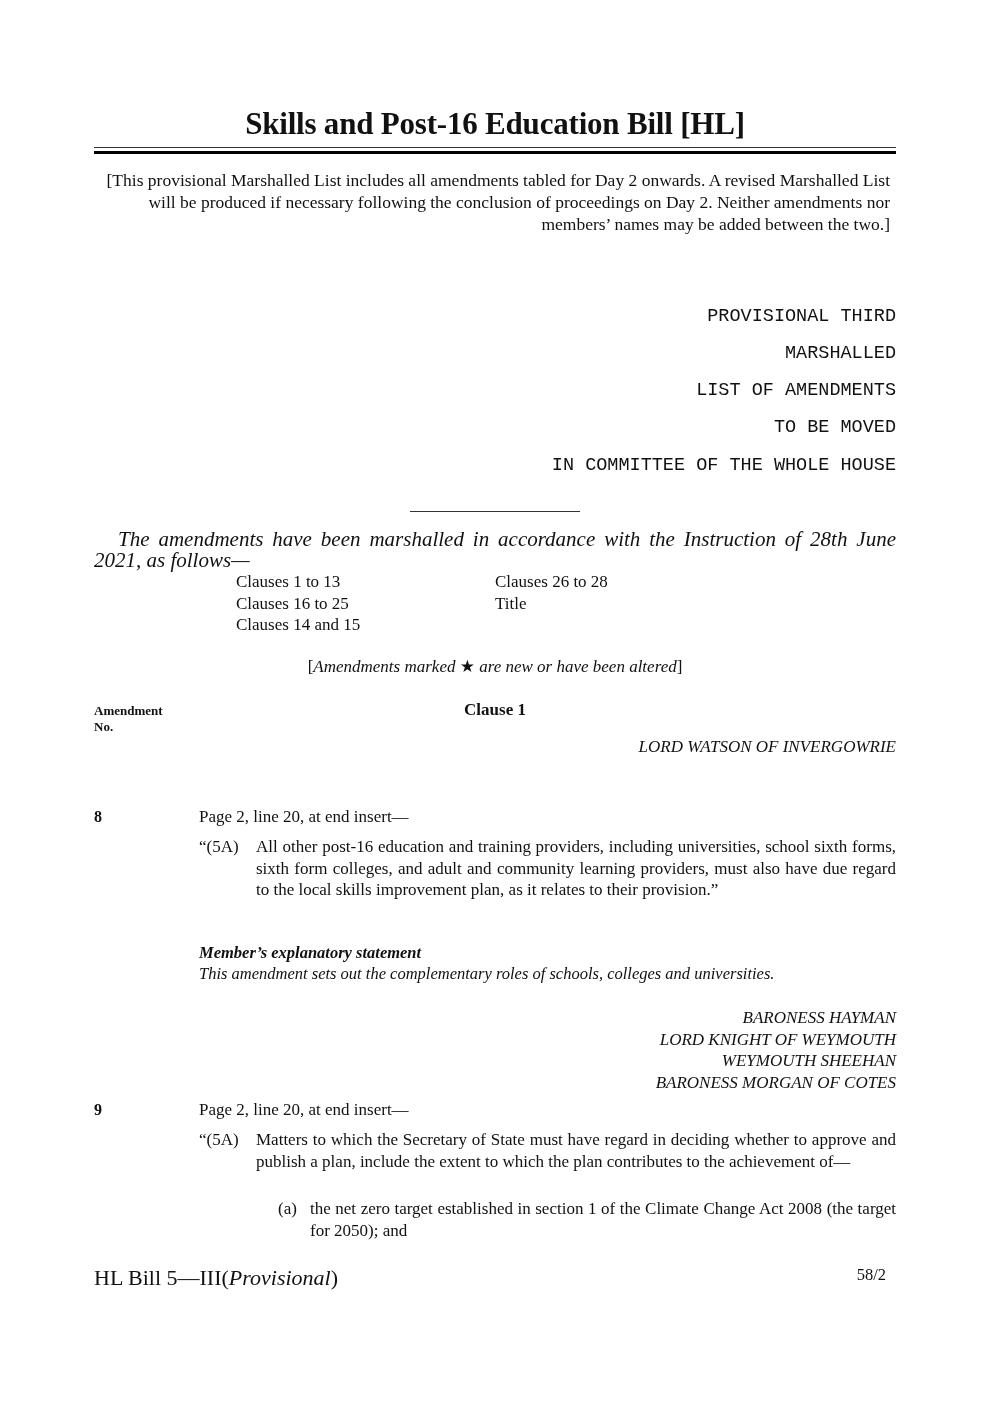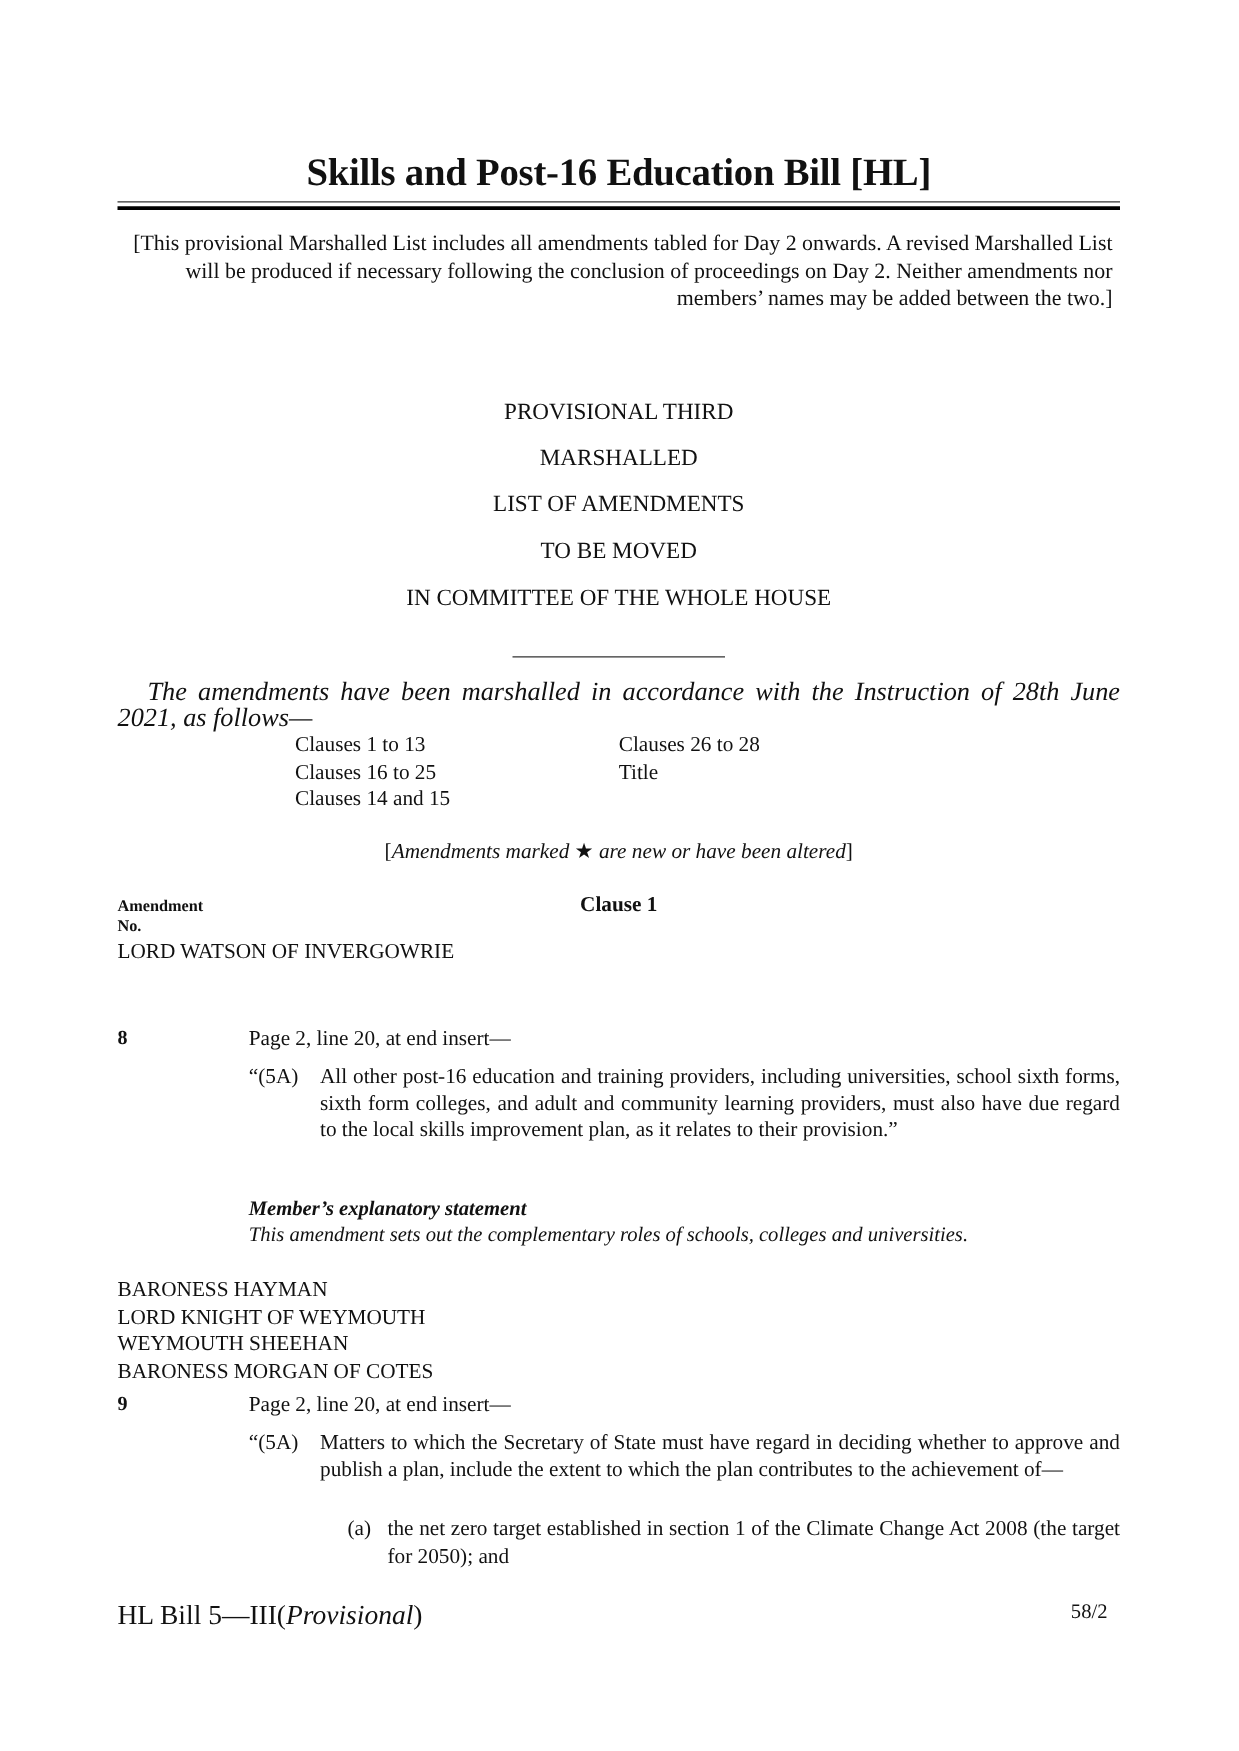--- a/index.html
+++ b/index.html
@@ -1,29 +1,29 @@
 <!DOCTYPE html>
 <html><head>
 <meta charset="utf-8">
 <style>
   html, body { margin: 0; padding: 0; background: #ffffff; }
   body { width: 991px; height: 1401px; position: relative; overflow: hidden; color: #111; font-family: "Liberation Serif", "DejaVu Serif", serif; }
-  .abs { position: absolute; margin-top: 14px; }
+  .abs { position: absolute; }
   .title { left: 94px; width: 802px; top: 106px; text-align: center; font-size: 31px; font-weight: bold; letter-spacing: -0.2px; }
   .rule-thin { left: 94px; width: 802px; top: 147px; height: 1px; background: #333; }
   .rule-thick { left: 94px; width: 802px; top: 151px; height: 3px; background: #000; }
   .notice { left: 100px; width: 790px; top: 169px; text-align: right; font-size: 17.5px; line-height: 22px; }
-  .heading-line { left: 94px; width: 802px; text-align: center; font-size: 18.5px; }
+  .heading-line { left: 94px; width: 802px; text-align: right; font-size: 18.5px; font-family: Liberation Mono, monospace; }
   .short-rule { left: 410px; width: 170px; top: 511px; height: 1px; background: #333; }
   .intro { left: 94px; width: 802px; top: 529px; font-size: 21px; font-style: italic; line-height: 21px; text-align: justify; text-indent: 24px; }
   .clauses-col { font-size: 17px; line-height: 21.5px; }
   .altered { left: 94px; width: 802px; top: 656px; text-align: center; font-size: 17px; }
   .amd-label { left: 94px; top: 703px; font-size: 13px; font-weight: bold; line-height: 16px; }
   .clause-head { left: 94px; width: 802px; top: 700px; text-align: center; font-size: 17px; font-weight: bold; }
-  .members { left: 94px; width: 802px; text-align: left; font-size: 17px; line-height: 21.5px; }
+  .members { left: 94px; width: 802px; text-align: right; font-size: 17px; line-height: 21.5px; font-style: italic; }
   .amd-no { left: 94px; font-size: 16px; font-weight: bold; }
   .body-text { left: 199px; width: 697px; font-size: 17px; line-height: 21.5px; }
   .quote-label { left: 199px; font-size: 17px; line-height: 21.5px; }
   .quote-body { left: 256px; width: 640px; font-size: 17px; line-height: 21.5px; text-align: justify; }
   .para-label { left: 278px; font-size: 17px; line-height: 21.5px; }
   .para-body { left: 310px; width: 586px; font-size: 17px; line-height: 21.5px; text-align: justify; }
   .stmt-head { left: 199px; top: 943px; font-size: 16.5px; font-weight: bold; font-style: italic; }
   .stmt-body { left: 199px; top: 964px; font-size: 16.5px; font-style: italic; }
   .footer-left { left: 94px; top: 1265px; font-size: 22px; }
   .footer-right { left: 780px; width: 106px; top: 1265px; text-align: right; font-size: 16.5px; }

